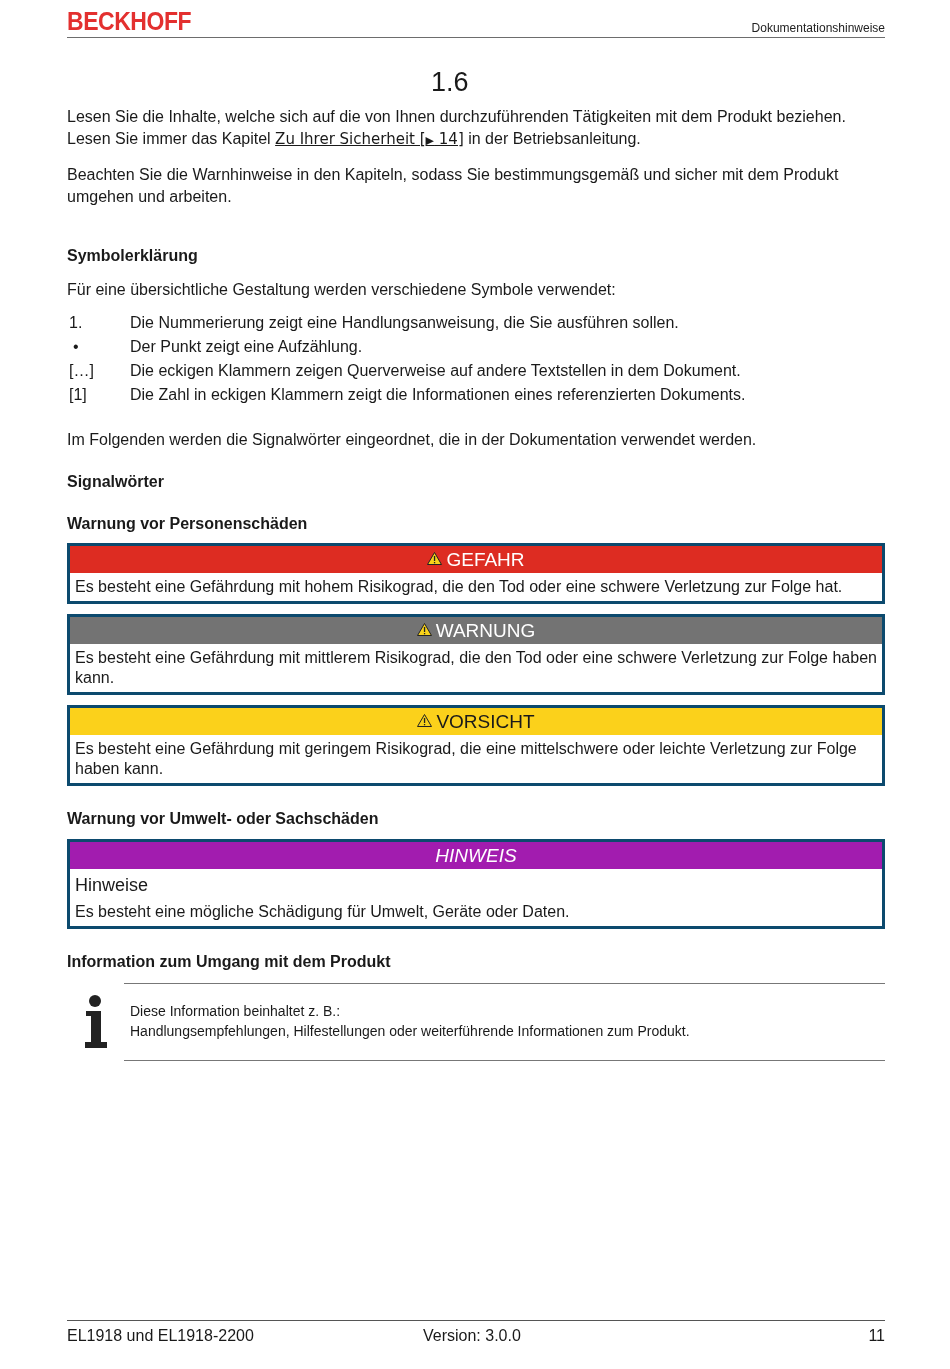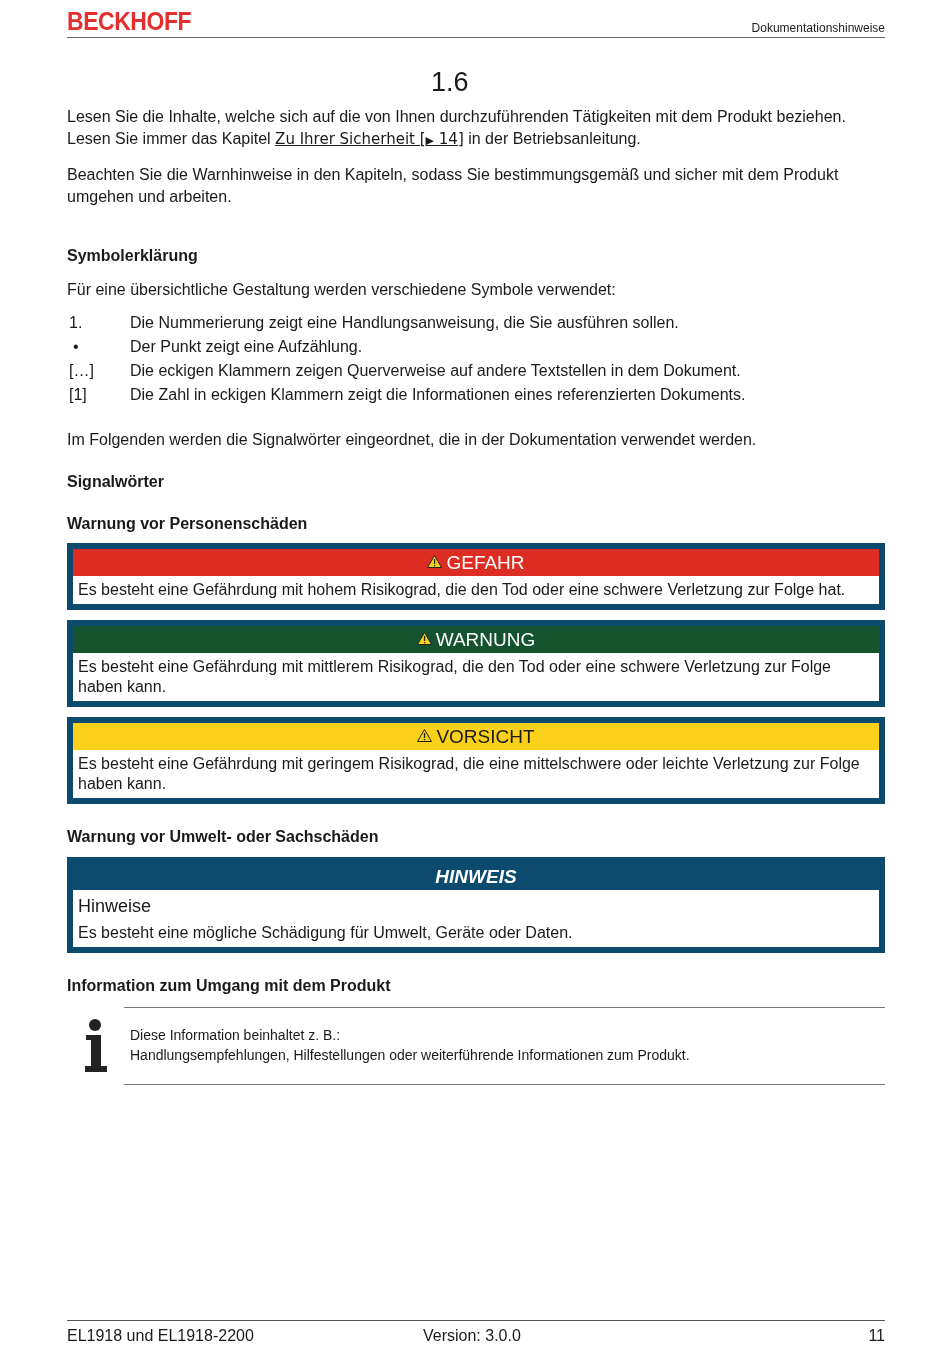--- a/index.html
+++ b/index.html
@@ -16,21 +16,21 @@
   p.body { font-size: 16px; line-height: 22px; margin-top: 8px; }
   .link { text-decoration: underline; font-family: "DejaVu Sans", sans-serif; font-size: 15px; text-align: center; }
   .link .arrow { font-size: 11px; }
   h3.sub { font-size: 16px; font-weight: bold; margin-top: 20px; line-height: 22px; }
 
   .sym-list { margin-top: 10px; }
   .sym-row { display: flex; line-height: 24px; font-size: 16px; }
   .sym-key { width: 63px; padding-left: 2px; }
   .sym-key.bullet { padding-left: 6px; }
 
-  .warn-box { border: 6px solid #0c4a6e; margin-top: 10px; }
+  .warn-box { border: 3px solid #0c4a6e; margin-top: 10px; }
   .warn-head { height: 27px; display: flex; align-items: center; justify-content: center; color: #fff; font-size: 19px; font-weight: normal; }
   .warn-head.dark { color: #1a1a1a; }
   .warn-head .tri { font-size: 14px; margin-right: 4px; }
   .warn-body { padding: 4px 5px 4px 5px; font-size: 16px; line-height: 20px; }
   .hinweis-head { font-style: italic; }
   .hinweis-title { font-size: 18px; font-weight: normal; padding: 5px 5px 0 5px; line-height: 22px; }
 
   .info-block { position: relative; margin-top: 10px; height: 80px; }
   .info-line-top { position: absolute; left: 57px; right: 0; top: 0; border-top: 1px solid #777; }
   .info-line-bot { position: absolute; left: 57px; right: 0; top: 77px; border-top: 1px solid #777; }
@@ -95,21 +95,21 @@
             <rect x="6.9" y="4" width="1.3" height="5" fill="#222"></rect>
             <rect x="6.9" y="10" width="1.3" height="1.3" fill="#222"></rect>
           </svg>
       </span>
       <span>GEFAHR</span>
     </div>
     <div class="warn-body">Es besteht eine Gefährdung mit hohem Risikograd, die den Tod oder eine schwere Verletzung zur Folge hat.</div>
   </div>
 
   <div class="warn-box">
-    <div class="warn-head" style="background:#14532d;">
+    <div class="warn-head" style="background:#737373;">
       <span class="tri">
         <svg width="15" height="13" viewBox="0 0 15 13">
             <polygon points="7.5,0.5 14.5,12.5 0.5,12.5" fill="#f8d21a" stroke="#222" stroke-width="1"></polygon>
             <rect x="6.9" y="4" width="1.3" height="5" fill="#222"></rect>
             <rect x="6.9" y="10" width="1.3" height="1.3" fill="#222"></rect>
           </svg>
       </span>
       <span>WARNUNG</span>
     </div>
     <div class="warn-body">Es besteht eine Gefährdung mit mittlerem Risikograd, die den Tod oder eine schwere Verletzung zur Folge haben kann.</div>
@@ -125,21 +125,21 @@
           </svg>
       </span>
       <span>VORSICHT</span>
     </div>
     <div class="warn-body">Es besteht eine Gefährdung mit geringem Risikograd, die eine mittelschwere oder leichte Verletzung zur Folge haben kann.</div>
   </div>
 
   <h3 class="sub" style="margin-top:22px;">Warnung vor Umwelt- oder Sachschäden</h3>
 
   <div class="warn-box" style="margin-top:9px;">
-    <div class="warn-head hinweis-head" style="background:#0c4a6e;font-weight:bold;">
+    <div class="warn-head hinweis-head" style="background:#a21caf;">
       <span>HINWEIS</span>
     </div>
     <div class="hinweis-title">Hinweise</div>
     <div class="warn-body" style="padding-top:6px;">Es besteht eine mögliche Schädigung für Umwelt, Geräte oder Daten.</div>
   </div>
 
   <h3 class="sub" style="margin-top:22px;">Information zum Umgang mit dem Produkt</h3>
 
   <div class="info-block">
     <div class="info-line-top"></div>

